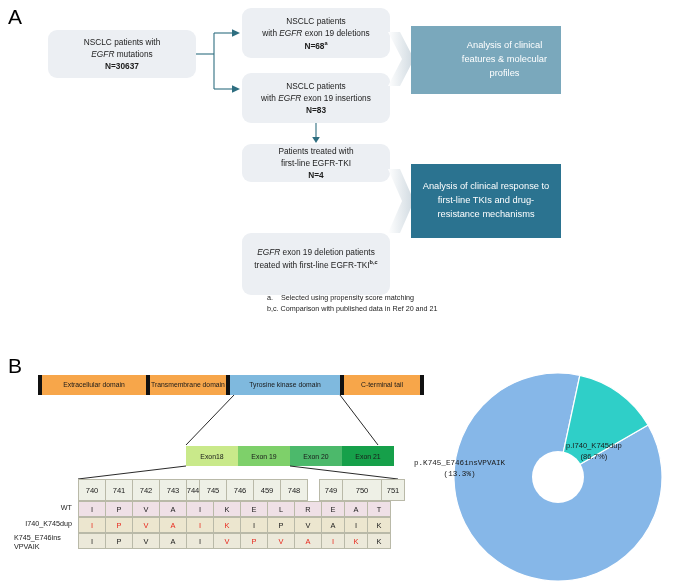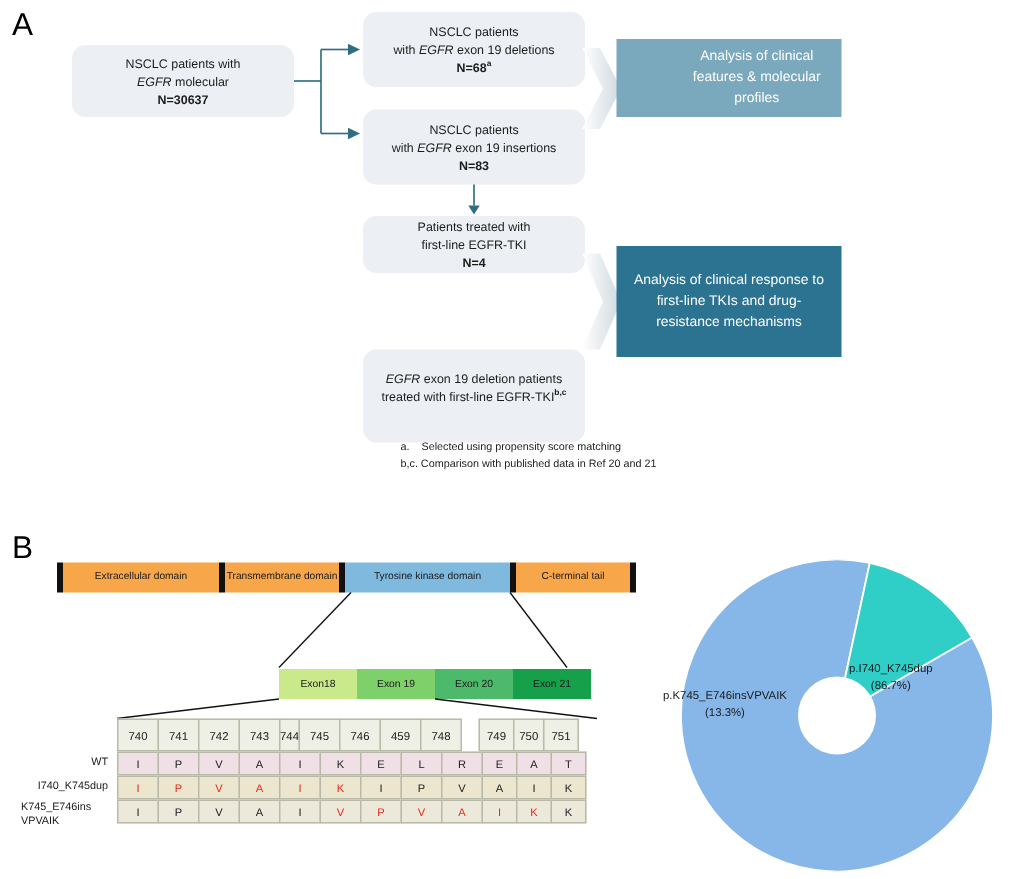--- a/index.html
+++ b/index.html
@@ -84,21 +84,21 @@
   }
 </style>
 </head>
 <body>
 
 <div class="panel-letter" style="left:8px;top:6px;">A</div>
 
 <div class="flow-box" style="left:48px;top:30px;width:148px;height:48px;">
   <div>
     <span class="ln">NSCLC patients with</span>
-    <span class="ln"><i>EGFR</i><span> molecular</span></span>
+    <span class="ln"><i>EGFR</i><span> mutations</span></span>
     <span class="ln"><b>N=30637</b></span>
   </div>
 </div>
 
 <svg class="conn-svg" style="left:196px;top:25px;width:46px;height:85px;">
   <line x1="0" y1="29" x2="18" y2="29" stroke="#2e6e80" stroke-width="1.1"></line>
   <line x1="18" y1="8" x2="18" y2="64" stroke="#2e6e80" stroke-width="1.1"></line>
   <line x1="18" y1="8" x2="36" y2="8" stroke="#2e6e80" stroke-width="1.1"></line>
   <line x1="18" y1="64" x2="36" y2="64" stroke="#2e6e80" stroke-width="1.1"></line>
   <polygon points="36,4.2 44,8 36,11.8" fill="#2e6e80"></polygon>
@@ -146,21 +146,21 @@
     <defs>
       <linearGradient id="gradTop" x1="0" y1="0" x2="1" y2="0">
         <stop offset="0%" stop-color="#ffffff"></stop>
         <stop offset="100%" stop-color="#cfd9e0"></stop>
       </linearGradient>
     </defs>
     <polygon points="0,4 12,4 26,31 12,58 0,58 14,31" fill="url(#gradTop)"></polygon>
   </svg>
 </div>
 
-<div class="result-box light" style="left:411px;top:26px;width:150px;height:52px;padding-left:45px;">
+<div class="result-box light" style="left:411px;top:26px;width:150px;height:68px;padding-left:45px;">
   <span>Analysis of clinical features &amp; molecular profiles</span>
 </div>
 
 <div class="chevron" style="left:388px;top:165px;width:26px;height:72px;">
   <svg width="26" height="72" viewBox="0 0 26 72">
     <defs>
       <linearGradient id="gradBot" x1="0" y1="0" x2="1" y2="0">
         <stop offset="0%" stop-color="#ffffff"></stop>
         <stop offset="100%" stop-color="#cfd9e0"></stop>
       </linearGradient>
@@ -224,21 +224,21 @@
       <div class="seq-cell" style="width: 28px;">740</div>
       <div class="seq-cell" style="width: 28px;">741</div>
       <div class="seq-cell" style="width: 28px;">742</div>
       <div class="seq-cell" style="width: 28px;">743</div>
       <div class="seq-cell" style="width: 14px;">744</div>
       <div class="seq-cell" style="width: 28px;">745</div>
       <div class="seq-cell" style="width: 28px;">746</div>
       <div class="seq-cell" style="width: 28px;">459</div>
       <div class="seq-cell" style="width: 28px;">748</div>
       <div class="seq-cell" style="width: 24px; margin-left: 12px;">749</div>
-      <div class="seq-cell" style="width: 21px;">750</div>
+      <div class="seq-cell" style="width: 40px;">750</div>
       <div class="seq-cell" style="width: 24px;">751</div>
     </div>
   <div class="seq-row row-wt" style="left:0;top:22px;">
       <div class="seq-cell" style="width: 28px;">I</div>
       <div class="seq-cell" style="width: 28px;">P</div>
       <div class="seq-cell" style="width: 28px;">V</div>
       <div class="seq-cell" style="width: 28px;">A</div>
       <div class="seq-cell" style="width: 28px;">I</div>
       <div class="seq-cell" style="width: 28px;">K</div>
       <div class="seq-cell" style="width: 28px;">E</div>
@@ -297,16 +297,16 @@
       </g>
     <circle cx="111" cy="104" r="26" fill="#ffffff"></circle>
   </svg>
 </div>
 
 <div class="donut-label" style="left:566px;top:440px;">
   <div>p.I740_K745dup</div>
   <div>(86.7%)</div>
 </div>
 
-<div class="donut-label" style="left:442px;top:458px;">
+<div class="donut-label" style="left:414px;top:458px;font-family:Liberation Mono, monospace;">
   <div>p.K745_E746insVPVAIK</div>
   <div>(13.3%)</div>
 </div>
 
 </body></html>

